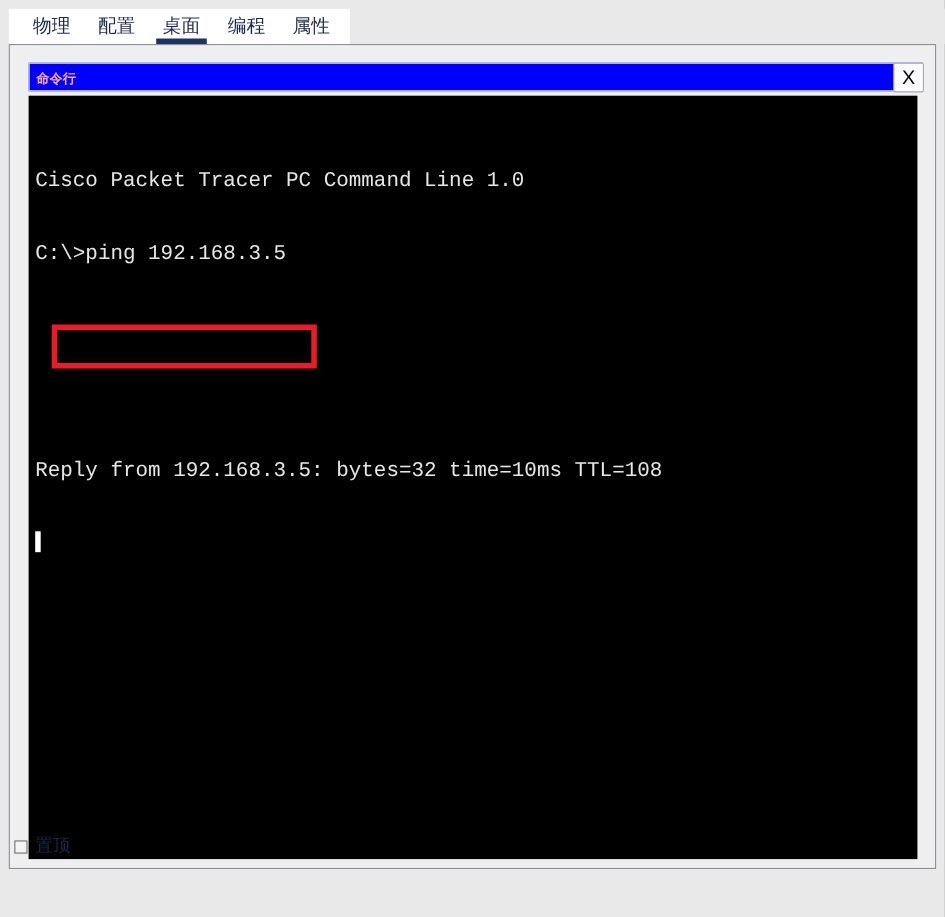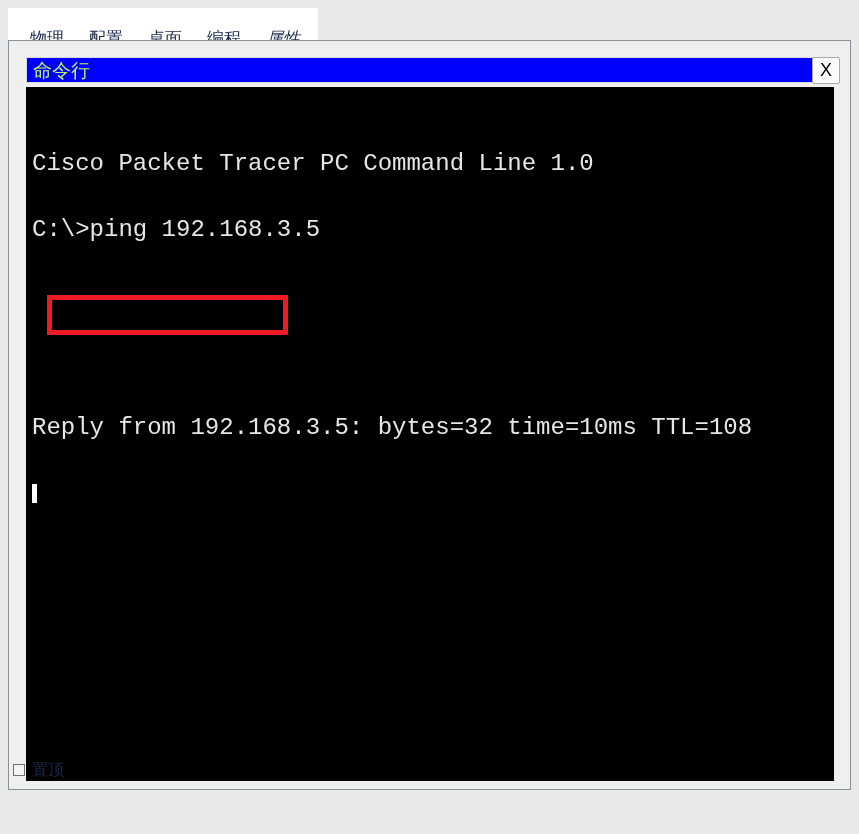--- a/index.html
+++ b/index.html
@@ -25,35 +25,35 @@
     background: #e9e9e9;
   }
   #tabs {
     position: absolute;
     left: 0;
     top: 0;
     height: 32px;
     background: #ffffff;
     display: flex;
     align-items: flex-start;
-    padding: 15px 10px 0 14px;
+    padding: 0 10px 0 14px;
     box-sizing: border-box;
   }
   .tab {
     font-size: 17px;
     color: #1b2a4a;
     line-height: 26px;
     padding: 3px 8px 0 8px;
     margin-right: 9px;
     cursor: default;
     white-space: nowrap;
     position: relative;
     font-family: "Liberation Sans", "DejaVu Sans", sans-serif;
   }
-  .tab:last-child { margin-right: 0; font-style: italic; }
+  .tab:last-child { margin-right: 0; }
   .tab.active::after {
     content: "";
     position: absolute;
     left: 2px;
     right: 2px;
     bottom: -3px;
     height: 5px;
     background: #1f3360;
   }
 
@@ -77,24 +77,25 @@
     width: 813px;
     height: 26px;
     background: #0000ff;
     box-sizing: border-box;
     border: 1px solid #d9d9e6;
   }
   #titlebar-text {
     position: absolute;
     left: 6px;
     top: 1px;
-    font-size: 19px;
+    font-size: 12px;
     line-height: 24px;
-    color: #bef264;
+    color: #fca5a5;
     white-space: nowrap;
+    font-weight: bold;
   }
   #close-button {
     position: absolute;
     right: -2px;
     top: -1px;
     width: 28px;
     height: 27px;
     background: #fbfbfb;
     border: 1px solid #a9a9b4;
     box-sizing: border-box;
@@ -117,21 +118,21 @@
     background: #000000;
     overflow: hidden;
     cursor: text;
   }
   #terminal-lines {
     position: absolute;
     left: 6px;
     top: 22px;
     width: 795px;
     font-family: "Liberation Mono", "DejaVu Sans Mono", monospace;
-    font-size: 24px;
+    font-size: 19px;
     line-height: 22px;
     color: #e6e6e6;
     white-space: pre;
     letter-spacing: 0px;
   }
   .term-line {
     height: 22px;
     white-space: pre;
   }
   .term-line.blank { color: transparent; }

